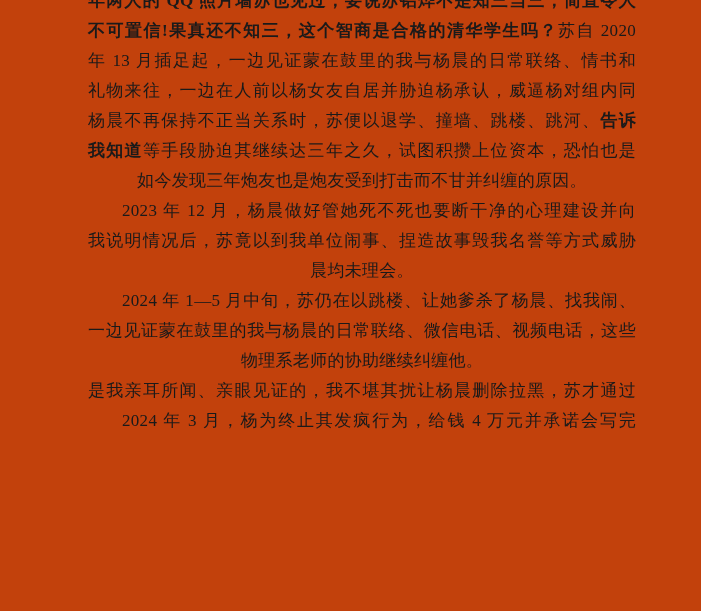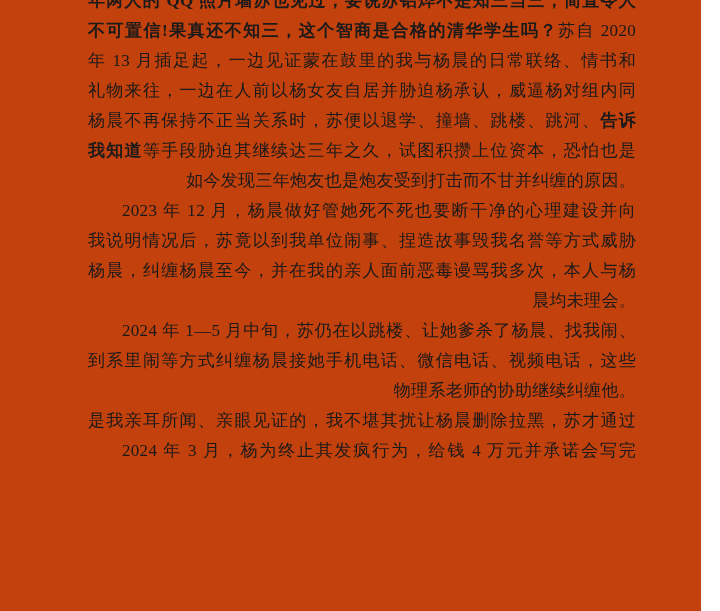--- a/index.html
+++ b/index.html
@@ -27,21 +27,21 @@
     left: 88px;
     top: -14px;
     width: 548px;
   }
   .line {
     height: 30px;
     line-height: 30px;
     font-size: 17px;
     color: #1a1a1a;
     letter-spacing: 0.3px;
-    text-align: right;
+    text-align: center;
   }
   .line.justify {
     text-align: justify;
     text-align-last: justify;
   }
   .line.indent {
     text-indent: 2em;
     font-family: Liberation Serif, serif;
   }
   .line .b {
@@ -56,21 +56,20 @@
 
   <div class="line justify"><span class="b">年两人的 QQ 照片墙苏也见过，要说苏铝烨不是知三当三，简直令人</span></div>
       <div class="line justify"><span class="b">不可置信!果真还不知三，这个智商是合格的清华学生吗？</span><span class="r">苏自 2020</span></div>
       <div class="line justify"><span class="r">年 13 月插足起，一边见证蒙在鼓里的我与杨晨的日常联络、情书和</span></div>
       <div class="line justify"><span class="r">礼物来往，一边在人前以杨女友自居并胁迫杨承认，威逼杨对组内同</span></div>
       <div class="line justify"><span class="r">杨晨不再保持不正当关系时，苏便以退学、撞墙、跳楼、跳河、</span><span class="b">告诉</span></div>
       <div class="line justify"><span class="b">我知道</span><span class="r">等手段胁迫其继续达三年之久，试图积攒上位资本，恐怕也是</span></div>
       <div class="line"><span class="r">如今发现三年炮友也是炮友受到打击而不甘并纠缠的原因。</span></div>
       <div class="line justify indent"><span class="r">2023 年 12 月，杨晨做好管她死不死也要断干净的心理建设并向</span></div>
       <div class="line justify"><span class="r">我说明情况后，苏竟以到我单位闹事、捏造故事毁我名誉等方式威胁</span></div>
-      <div class="line justify"><span class="r">杨晨，纠缠杨晨至今，并在我的亲人面前恶毒谩骂我多次，本人与杨</span></div>
       <div class="line"><span class="r">晨均未理会。</span></div>
       <div class="line justify indent"><span class="r">2024 年 1—5 月中旬，苏仍在以跳楼、让她爹杀了杨晨、找我闹、</span></div>
-      <div class="line justify"><span class="r">到系里闹等方式纠缠杨晨接她手机电话、微信电话、视频电话，这些</span></div>
+      <div class="line justify"><span class="r">一边见证蒙在鼓里的我与杨晨的日常联络、微信电话、视频电话，这些</span></div>
       <div class="line"><span class="r">物理系老师的协助继续纠缠他。</span></div>
       <div class="line justify"><span class="r">是我亲耳所闻、亲眼见证的，我不堪其扰让杨晨删除拉黑，苏才通过</span></div>
       <div class="line justify indent"><span class="r">2024 年 3 月，杨为终止其发疯行为，给钱 4 万元并承诺会写完</span></div>
     </div>
 </div>
 
 </body></html>

